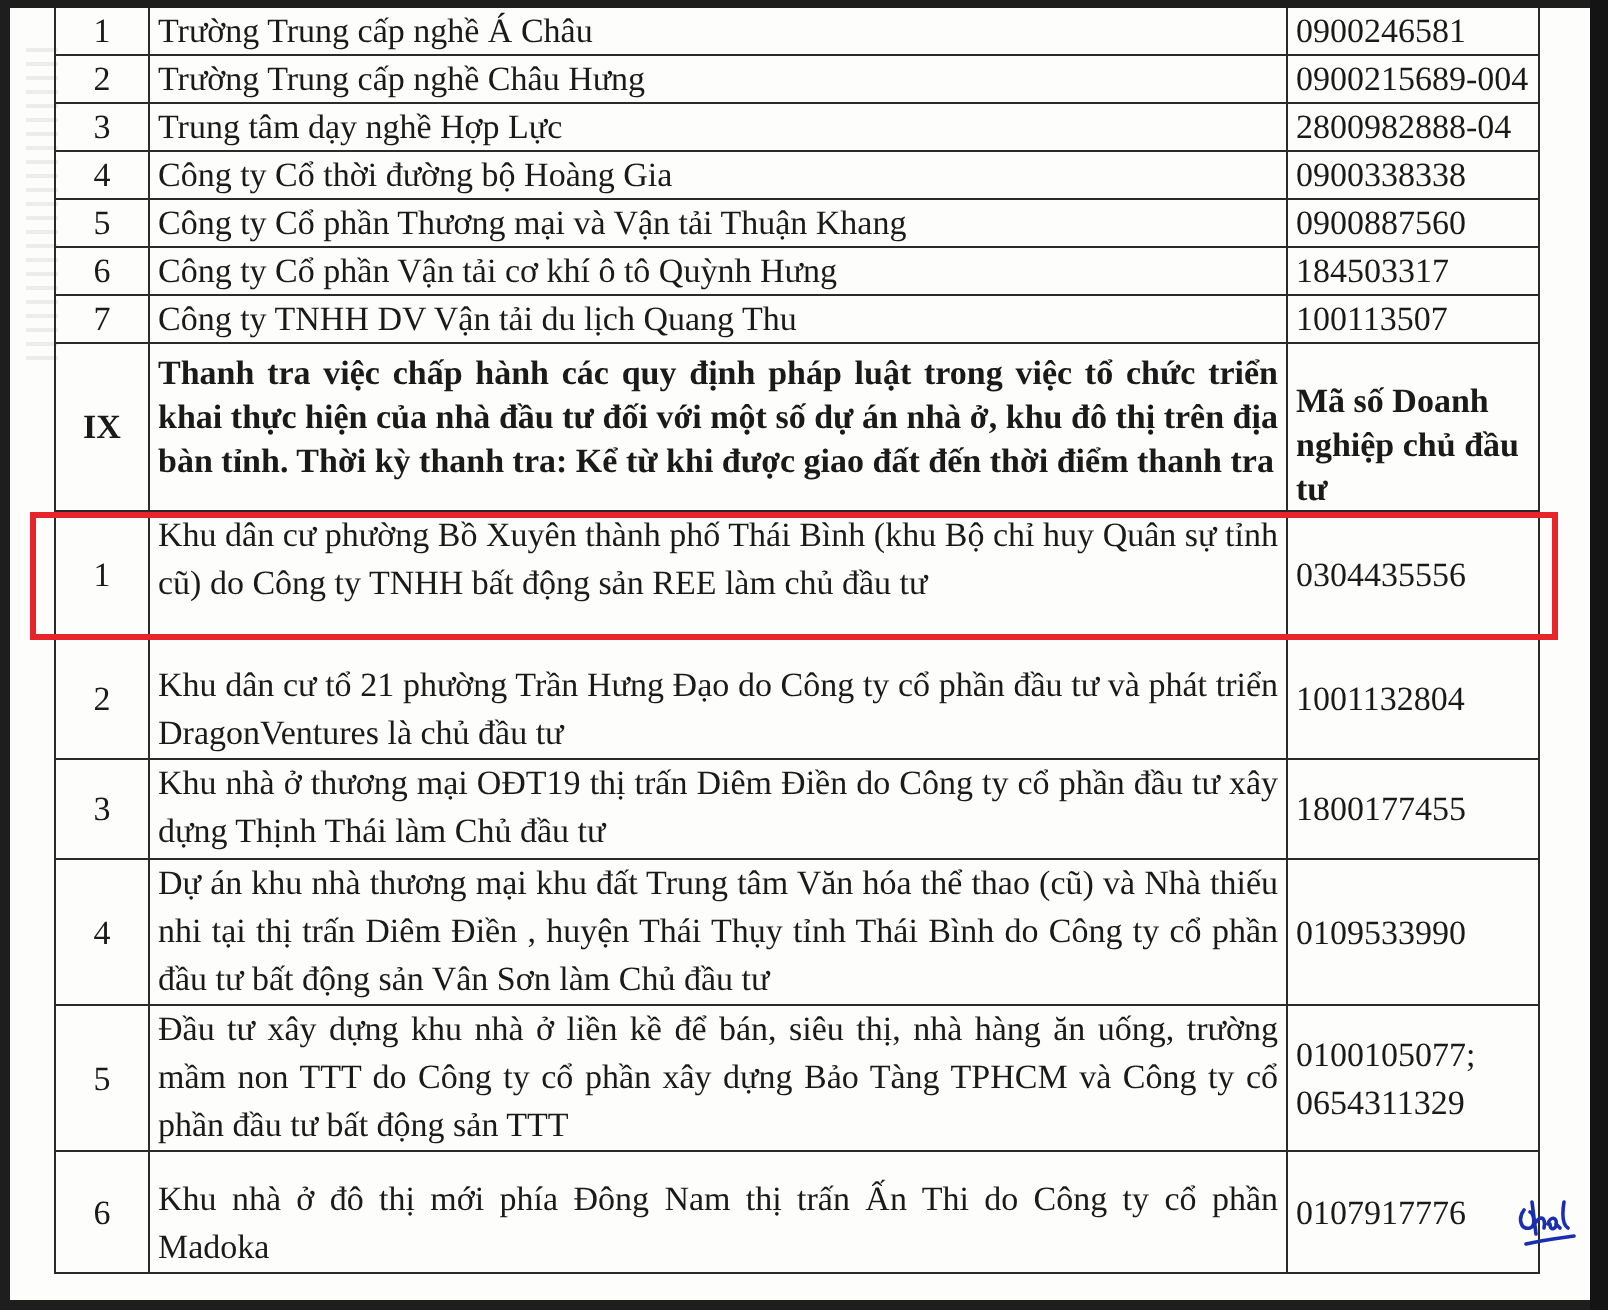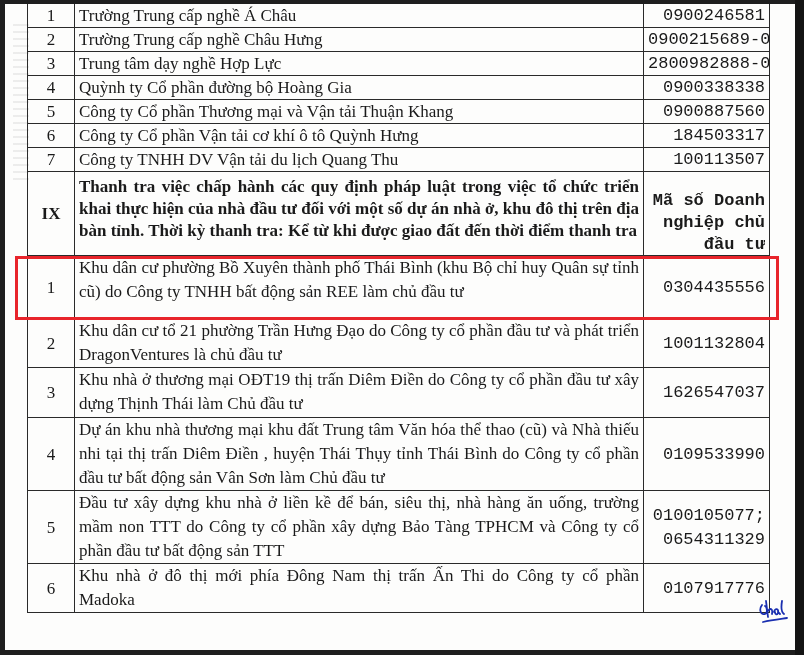--- a/index.html
+++ b/index.html
@@ -29,35 +29,35 @@
       font-size: 17px;
       line-height: 24px;
       padding: 0 4px;
       vertical-align: middle;
       overflow: hidden;
     }
     col.c-stt { width: 47px; }
     col.c-name { width: 569px; }
     col.c-code { width: 126px; }
     td.stt { text-align: center; padding: 0; }
-    td.code { text-align: right; padding: 0; font-family: Liberation Mono, monospace; }
+    td.code { text-align: left; padding: 0; }
     td.name.justify { text-align: justify; text-align-last: left; }
     tr.simple td { height: 23px; line-height: 23px; white-space: nowrap; }
     tr.section td { height: 83px; font-weight: bold; }
     tr.section td.name { vertical-align: top; padding-top: 4px; line-height: 22px; height: 79px; }
     tr.section td.name .clip { height: 79px; overflow: hidden; display: block; }
     tr.section td.code { line-height: 22px; padding-top: 18px; vertical-align: top; height: 65px; margin-left: 44px; }
     tr.section td.code .clip { height: 65px; overflow: hidden; display: block; }
     tr.proj td { padding-top: 1px; }
     tr.h2 td { height: 47px; }
     tr.h2b td { height: 48px; }
     tr.h3 td { height: 64px; }
     tr.h1tall td { height: 61px; }
     tr.h2 td.name, tr.h2b td.name, tr.h3 td.name, tr.h1tall td.name { vertical-align: top; padding-top: 0; }
-    tr.h2 td.name { padding-top: 0px; }
+    tr.h2 td.name { padding-top: 12px; }
     .code-line { display: block; line-height: 24px; }
     .highlight-box {
       position: absolute; left: 15px; top: 256px; width: 758px; height: 58px;
       border: 3px solid #e8242b;
       pointer-events: none;
     }
     .signature {
       position: absolute; left: 751px; top: 593px; width: 36px; height: 30px;
     }
     .scan-marks {
@@ -89,21 +89,21 @@
         <td class="name">Trường Trung cấp nghề Châu Hưng</td>
         <td class="code">0900215689-004</td>
       </tr>
       <tr class="simple">
         <td class="stt">3</td>
         <td class="name">Trung tâm dạy nghề Hợp Lực</td>
         <td class="code">2800982888-04</td>
       </tr>
       <tr class="simple">
         <td class="stt">4</td>
-        <td class="name">Quỳnh ty Cổ phần đường bộ Hoàng Gia</td>
+        <td class="name">Công ty Cổ thời đường bộ Hoàng Gia</td>
         <td class="code">0900338338</td>
       </tr>
       <tr class="simple">
         <td class="stt">5</td>
         <td class="name">Công ty Cổ phần Thương mại và Vận tải Thuận Khang</td>
         <td class="code">0900887560</td>
       </tr>
       <tr class="simple">
         <td class="stt">6</td>
         <td class="name">Công ty Cổ phần Vận tải cơ khí ô tô Quỳnh Hưng</td>
@@ -136,21 +136,21 @@
         <td class="stt">2</td>
         <td class="name justify">Khu dân cư tổ 21 phường Trần Hưng Đạo do Công ty cổ phần đầu tư và phát triển DragonVentures là chủ đầu tư</td>
         <td class="code">
           <span class="code-line">1001132804</span>
         </td>
       </tr>
       <tr class="proj h2b">
         <td class="stt">3</td>
         <td class="name justify">Khu nhà ở thương mại OĐT19 thị trấn Diêm Điền do Công ty cổ phần đầu tư xây dựng Thịnh Thái làm Chủ đầu tư</td>
         <td class="code">
-          <span class="code-line">1626547037</span>
+          <span class="code-line">1800177455</span>
         </td>
       </tr>
       <tr class="proj h3">
         <td class="stt">4</td>
         <td class="name justify">Dự án khu nhà thương mại khu đất Trung tâm Văn hóa thể thao (cũ) và Nhà thiếu nhi tại thị trấn Diêm Điền , huyện Thái Thụy tỉnh Thái Bình do Công ty cổ phần đầu tư bất động sản Vân Sơn làm Chủ đầu tư</td>
         <td class="code">
           <span class="code-line">0109533990</span>
         </td>
       </tr>
       <tr class="proj h3">

